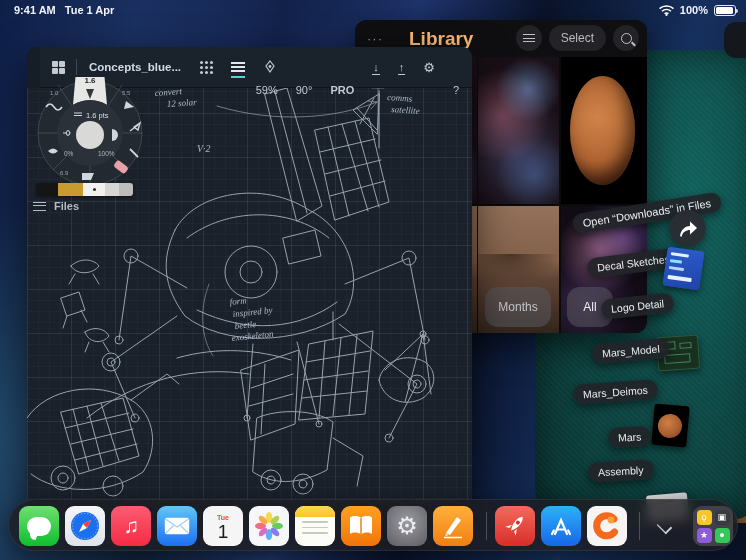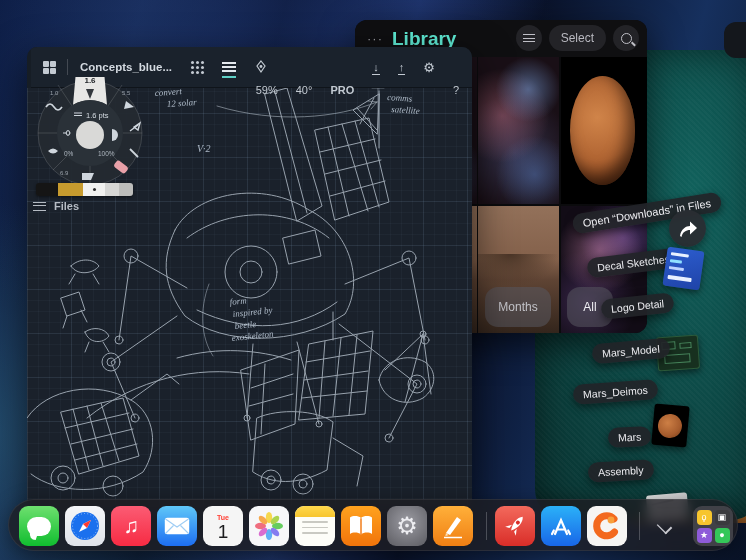--- a/index.html
+++ b/index.html
@@ -30,21 +30,21 @@
       radial-gradient(ellipse at 70% 30%, #11615c 0%, #0d4a47 45%, #093230 100%);
     box-shadow: inset 0 0 40px rgba(0,0,0,.5); }
   .corner-obj { left:724px; top:22px; width:30px; height:36px; background:#14171c; border-radius:12px 0 0 12px; z-index:2; }
 
   
   .photos-win { left:355px; top:20px; width:292px; height:313px; background:#0b0b0d;
     border-radius:12px; overflow:hidden; z-index:5; box-shadow:0 12px 34px rgba(0,0,0,.6); }
   .ph-header { position:absolute; left:0; top:0; right:0; height:37px; background:rgba(16,16,18,.96);
     display:flex; align-items:center; z-index:3; }
   .ph-dots { color:#9a9aa0; font-size:13px; letter-spacing:1px; margin-left:12px; }
-  .ph-title { color:#5eead4; font-size:19px; font-weight:bold; margin-left:9px; }
+  .ph-title { color:#fdba74; font-size:19px; font-weight:bold; margin-left:26px; }
   .ph-actions { position:absolute; right:8px; top:5px; display:flex; gap:7px; align-items:center; }
   .circ-btn { width:26px; height:26px; border-radius:50%; background:#232327; display:flex; align-items:center; justify-content:center; }
   .h-lines { width:12px; height:8px; border-top:1.6px solid #bfbfc6; border-bottom:1.6px solid #bfbfc6; position:relative; }
   .h-lines::after { content:""; position:absolute; left:0; right:0; top:2.6px; height:1.6px; background:#bfbfc6; }
   .select-pill { height:26px; padding:12px 12px; border-radius:13px; background:#232327; color:#b9b9c0;
     font-size:12px; display:flex; align-items:center; }
   .mag { width:11px; height:11px; border:1.7px solid #bfbfc6; border-radius:50%; position:relative; }
   .mag::after { content:""; position:absolute; left:9px; top:9px; width:5px; height:1.7px; background:#bfbfc6; transform:rotate(45deg); }
   .ph-grid { position:absolute; left:0; top:37px; right:0; bottom:0; }
   .tile { position:absolute; }
@@ -63,21 +63,21 @@
   .t-neb2 { background:
       radial-gradient(circle at 45% 35%, rgba(200,130,170,.55), transparent 45%),
       radial-gradient(circle at 72% 25%, rgba(130,90,190,.5), transparent 38%),
       radial-gradient(circle at 30% 75%, rgba(90,60,120,.5), transparent 45%), #120c16; }
   .seg-pill { position:absolute; height:40px; border-radius:13px; background:rgba(88,88,96,.55);
     display:flex; align-items:center; justify-content:center; font-size:12px; z-index:4; }
 
   
   .concepts-win { left:27px; top:47px; width:445px; height:463px; background:#161d25; border-radius:10px;
     overflow:hidden; z-index:10; box-shadow:0 14px 40px rgba(0,0,0,.65); }
-  .c-toolbar { position:absolute; left:4px; top:0; right:0; height:41px; background:#1a222c;
+  .c-toolbar { position:absolute; left:13px; top:0; right:0; height:41px; background:#1a222c;
     display:flex; align-items:center; color:#cfd5dc; z-index:5; border-bottom:1px solid rgba(0,0,0,.4); }
   .c-title { font-size:11.5px; font-weight:bold; color:#d4dae1; margin:0 10px; }
   .tb-icon { color:#c3cad2; margin:0 9px; display:flex; align-items:center; justify-content:center; }
   .grid4 { width:13px; height:13px; display:grid; grid-template-columns:6px 6px; gap:1px; }
   .grid4 span { background:#c3cad2; border-radius:1px; }
   .tb-sep { width:1px; height:16px; background:rgba(255,255,255,.18); margin:0 2px; }
   .dots9 { width:13px; height:13px; display:grid; grid-template-columns:repeat(3,3px); grid-template-rows:repeat(3,3px); gap:2px; }
   .dots9 span { background:#c3cad2; border-radius:50%; }
   .burger { width:14px; height:10px; border-top:2px solid #e3e8ee; border-bottom:2px solid #e3e8ee; position:relative; }
   .burger::after { content:""; position:absolute; left:0; right:0; top:2px; height:2px; background:#e3e8ee; }
@@ -167,20 +167,36 @@
 </style>
 </head>
 <body>
 
 <div id="screen">
 
   <div class="abs wood"></div>
   <div class="abs mat"></div>
   <div class="abs corner-obj"></div>
 
+  <div class="abs statusbar">
+    <div class="sb-left">
+      <span>9:41 AM</span>
+      <span>Tue 1 Apr</span>
+    </div>
+    <div class="sb-right">
+      <svg width="15" height="11" viewBox="0 0 15 11">
+        <path d="M0.5,3.6 A10.5,10.5 0 0 1 14.5,3.6" fill="none" stroke="#fff" stroke-width="1.5"></path>
+        <path d="M3,6.2 A7,7 0 0 1 12,6.2" fill="none" stroke="#fff" stroke-width="1.5"></path>
+        <path d="M5.5,8.6 A3.6,3.6 0 0 1 9.5,8.6" fill="none" stroke="#fff" stroke-width="1.5"></path>
+        <circle cx="7.5" cy="9.9" r="1.1" fill="#fff"></circle>
+      </svg>
+      <span>100%</span>
+      <span class="batt"></span>
+    </div>
+  </div>
 
   <div class="abs photos-win">
     <div class="ph-grid">
       <div class="tile t-neb1" style="left:0;top:0;width:122px;height:147px;"></div>
       <div class="tile t-land" style="left:0;top:149px;width:122px;height:127px;"></div>
       <div class="tile t-neb1" style="left:123px;top:0;width:81px;height:147px;"></div>
       <div class="tile t-mars" style="left:206px;top:0;width:86px;height:147px;"></div>
       <div class="tile t-land" style="left:123px;top:149px;width:81px;height:127px;"></div>
       <div class="tile t-neb2" style="left:206px;top:149px;width:86px;height:127px;"></div>
     </div>
@@ -320,21 +336,21 @@
         <span class="burger"></span>
       </span>
       <span class="tb-icon">
         <svg width="14" height="14" viewBox="0 0 14 14">
           <path d="M7,1 L11,6 L7,12 L3,6 Z" fill="none" stroke="#c3cad2" stroke-width="1.2"></path>
           <circle cx="7" cy="6.5" r="1.4" fill="#c3cad2"></circle>
         </svg>
       </span>
       <div class="c-tb-right">
         <span class="tb-txt">59%</span>
-        <span class="tb-txt">40°</span>
+        <span class="tb-txt">90°</span>
         <span class="tb-txt" style="font-weight:bold">PRO</span>
         <span class="tray-arrow"><i>↓</i></span>
         <span class="tray-arrow"><i>↑</i></span>
         <span class="tb-glyph">⚙</span>
         <span class="tb-txt">?</span>
       </div>
     </div>
 
     <div class="abs wheel">
       <svg width="112" height="112" viewBox="-56 -56 112 112">

